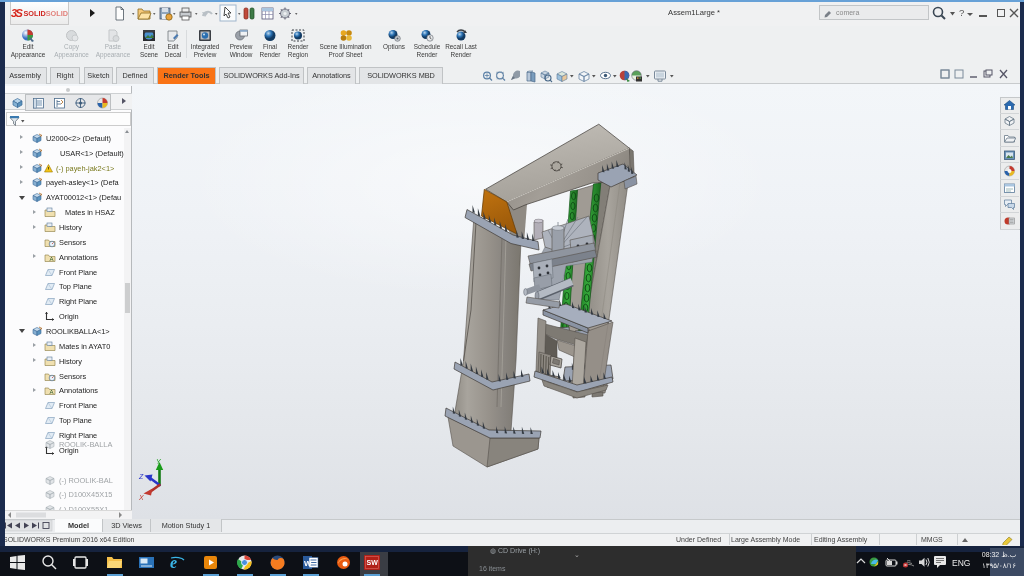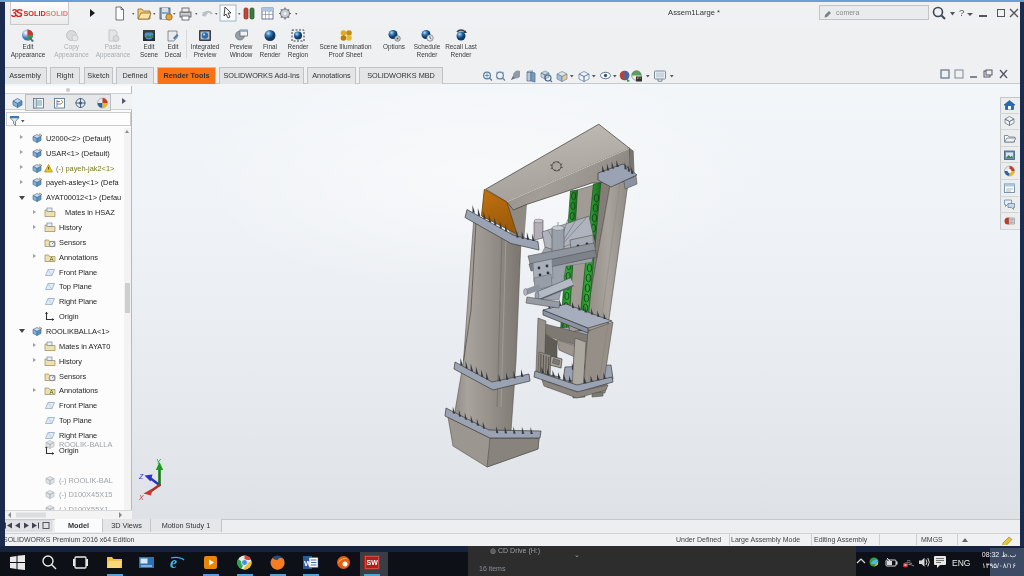--- a/index.html
+++ b/index.html
@@ -581,21 +581,21 @@
       <span style="margin-left:3px">U2000&lt;2&gt; (Default)</span>
     </div>
     <div class="tarr" style="left:20px;top:144.2px;"></div>
     <div class="trow " style="left:31px;top:141.2px;">
       <svg width="12" height="11">
         <path d="M2,3.5 L6,1.5 L10,3.5 L6,5.5 Z" fill="#c8dcEC" stroke="#3a6a98" stroke-width="0.6"></path>
         <path d="M2,3.5 L6,5.5 V9.5 L2,7.5 Z" fill="#88b0d2" stroke="#3a6a98" stroke-width="0.6"></path>
         <path d="M10,3.5 L6,5.5 V9.5 L10,7.5 Z" fill="#5c94be" stroke="#3a6a98" stroke-width="0.6"></path>
         <path d="M8,1 l3,1.5 l-2,1" fill="none" stroke="#b06a20" stroke-width="0.8"></path>
       </svg>
-      <span style="margin-left:3px">USAR&lt;1&gt; (Default)</span>
+      <span style="margin-left:17px">USAR&lt;1&gt; (Default)</span>
     </div>
     <div class="tarr" style="left:20px;top:159.1px;"></div>
     <div class="trow olive" style="left:31px;top:156.1px;">
       <svg width="12" height="11">
         <path d="M2,3.5 L6,1.5 L10,3.5 L6,5.5 Z" fill="#c8dcEC" stroke="#3a6a98" stroke-width="0.6"></path>
         <path d="M2,3.5 L6,5.5 V9.5 L2,7.5 Z" fill="#88b0d2" stroke="#3a6a98" stroke-width="0.6"></path>
         <path d="M10,3.5 L6,5.5 V9.5 L10,7.5 Z" fill="#5c94be" stroke="#3a6a98" stroke-width="0.6"></path>
         <path d="M8,1 l3,1.5 l-2,1" fill="none" stroke="#b06a20" stroke-width="0.8"></path>
       </svg>
       <svg width="9" height="9" style="margin-left:1px">

